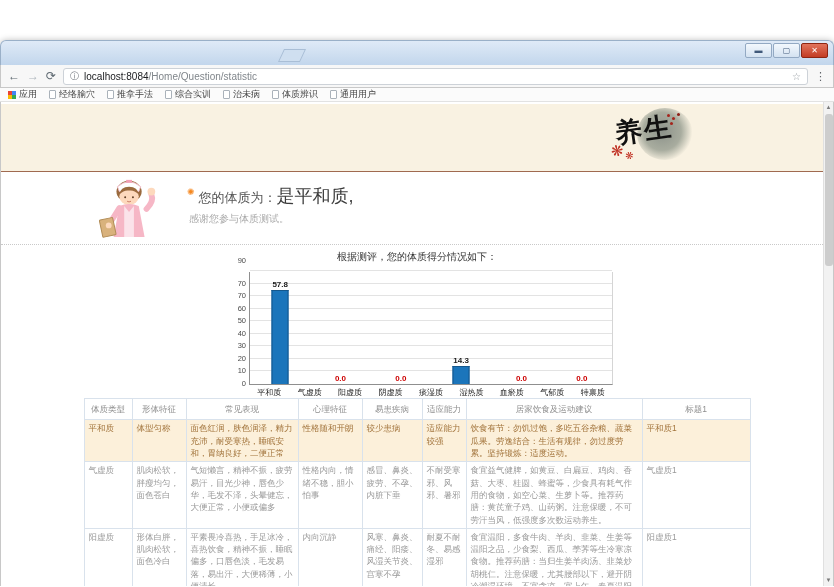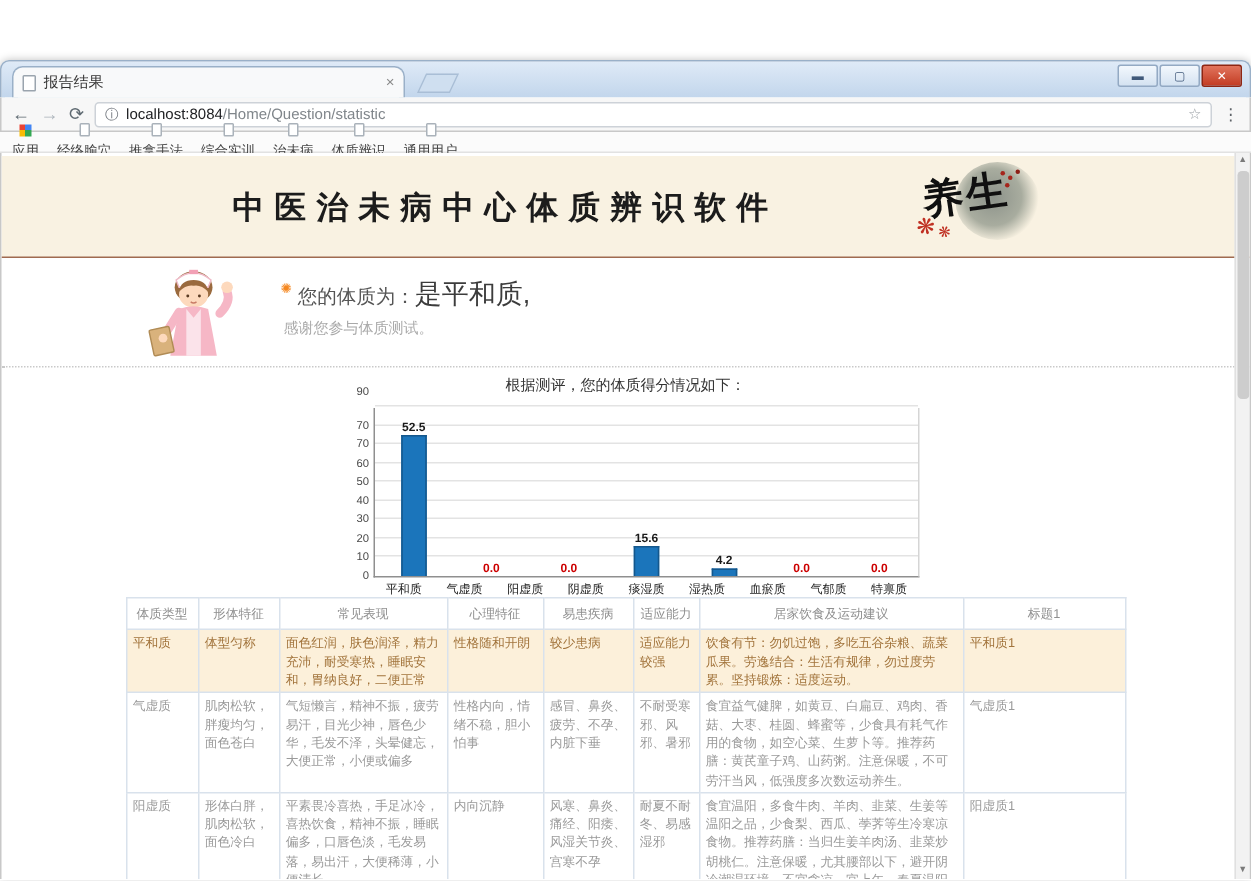--- a/index.html
+++ b/index.html
@@ -39,21 +39,21 @@
   .info-ic { font-size:9px; color:#70757c; }
   .url { font-size:10px; color:#202124; }
   .url .path { color:#80868b; }
   .omni-spacer { flex:1; }
   .star-ic { font-size:10px; color:#9aa0a6; }
   .menu-ic { font-size:11px; color:#5f6368; letter-spacing:0; }
 
   
   .bookmarks { height:14px; background:#fbfbfb; border-bottom:1px solid #e2e2e2;
     display:flex; align-items:center; padding:0 8px; gap:12px; }
-  .bm { display:flex; align-items:center; gap:3px; font-size:9px; color:#444;flex-direction:column; }
+  .bm { display:flex; align-items:center; gap:3px; font-size:9px; color:#444; }
   .apps-grid { width:8px; height:8px; flex:none;
     background:conic-gradient(#4285f4 0 25%, #34a853 0 50%, #fbbc05 0 75%, #ea4335 0); }
   .page-ic { width:7px; height:9px; background:#fff; border:1px solid #aab2ba; border-radius:1px; flex:none; }
 
   
   .content { position:relative; height:484px; background:#fff; overflow:hidden;
     border-left:1px solid #c8c8c8; border-right:1px solid #c8c8c8; }
 
   
   .banner { position:relative; height:68px; margin-top:2px; background:#f9f2e2;
@@ -121,25 +121,20 @@
   .sb-btn.down { position:absolute; bottom:0; left:0; right:0; }
   .sb-thumb { position:absolute; top:12px; left:1px; width:8px; height:152px;
     background:#cdcdcd; border-radius:3px; }
 </style>
 </head>
 <body>
 
 <div class="browser">
 
   <div class="tabstrip">
-    <div class="tab">
-      <span class="favicon"></span>
-      <span class="tab-title">报告结果</span>
-      <span class="tab-close">×</span>
-    </div>
     <div class="newtab"></div>
     <div class="win-controls">
       <div class="win-btn">▬</div>
       <div class="win-btn">▢</div>
       <div class="win-btn close">✕</div>
     </div>
   </div>
 
   <div class="navbar">
     <span class="nav-ic">←</span>
@@ -183,21 +178,20 @@
         <span class="bm">
           <span class="page-ic"></span>
           <span>通用用户</span>
         </span>
       </span>
   </div>
 
   <div class="content">
 
     <div class="banner">
-      <div class="banner-title">中医治未病中心体质辨识软件</div>
       <div class="seal">
         <div class="ink-blob"></div>
         <div class="berries"></div>
         <div class="seal-text">养生</div>
         <span class="leaf l1">❋</span>
         <span class="leaf l2">❋</span>
       </div>
     </div>
 
     <div class="intro">
@@ -247,36 +241,32 @@
             <div class="ytick" style="bottom: 71.3333px;">60</div>
             <div class="gridline" style="bottom: 87.8889px;"></div>
             <div class="ytick" style="bottom: 83.8889px; margin-top: 48px;">70</div>
             <div class="gridline" style="bottom: 100.444px;"></div>
             <div class="ytick" style="bottom: 96.4444px;">70</div>
             <div class="gridline" style="bottom: 113px;"></div>
             <div class="ytick" style="bottom: 119px;">90</div>
           </div>
         <div class="bars">
             <div class="slot">
-              <div class="bar-val" style="bottom: 95.1667px; color: rgb(26, 26, 26);">52.5</div>
+              <div class="bar-val" style="bottom: 95.1667px; color: rgb(26, 26, 26);">57.8</div>
               <div class="bar" style="height: 94.1667px; background: rgb(27, 117, 187);"></div>
             </div>
             <div class="slot">
               <div class="bar-val" style="bottom: 1px; color: rgb(204, 0, 0);">0.0</div>
             </div>
             <div class="slot">
               <div class="bar-val" style="bottom: 1px; color: rgb(204, 0, 0);">0.0</div>
             </div>
             <div class="slot">
-              <div class="bar-val" style="bottom: 20.5867px; color: rgb(26, 26, 26);">15.6</div>
-              <div class="bar" style="height: 19.5867px; background: rgb(27, 117, 187);"></div>
-            </div>
-            <div class="slot">
-              <div class="bar-val" style="bottom: 6.27333px; color: rgb(26, 26, 26);">4.2</div>
-              <div class="bar" style="height: 5.27333px; background: rgb(27, 117, 187);"></div>
+              <div class="bar-val" style="bottom: 18.9544px; color: rgb(26, 26, 26);">14.3</div>
+              <div class="bar" style="height: 17.9544px; background: rgb(27, 117, 187);"></div>
             </div>
             <div class="slot">
               <div class="bar-val" style="bottom: 1px; color: rgb(204, 0, 0);">0.0</div>
             </div>
             <div class="slot">
               <div class="bar-val" style="bottom: 1px; color: rgb(204, 0, 0);">0.0</div>
             </div>
           </div>
       </div>
       <div class="xlabels">

